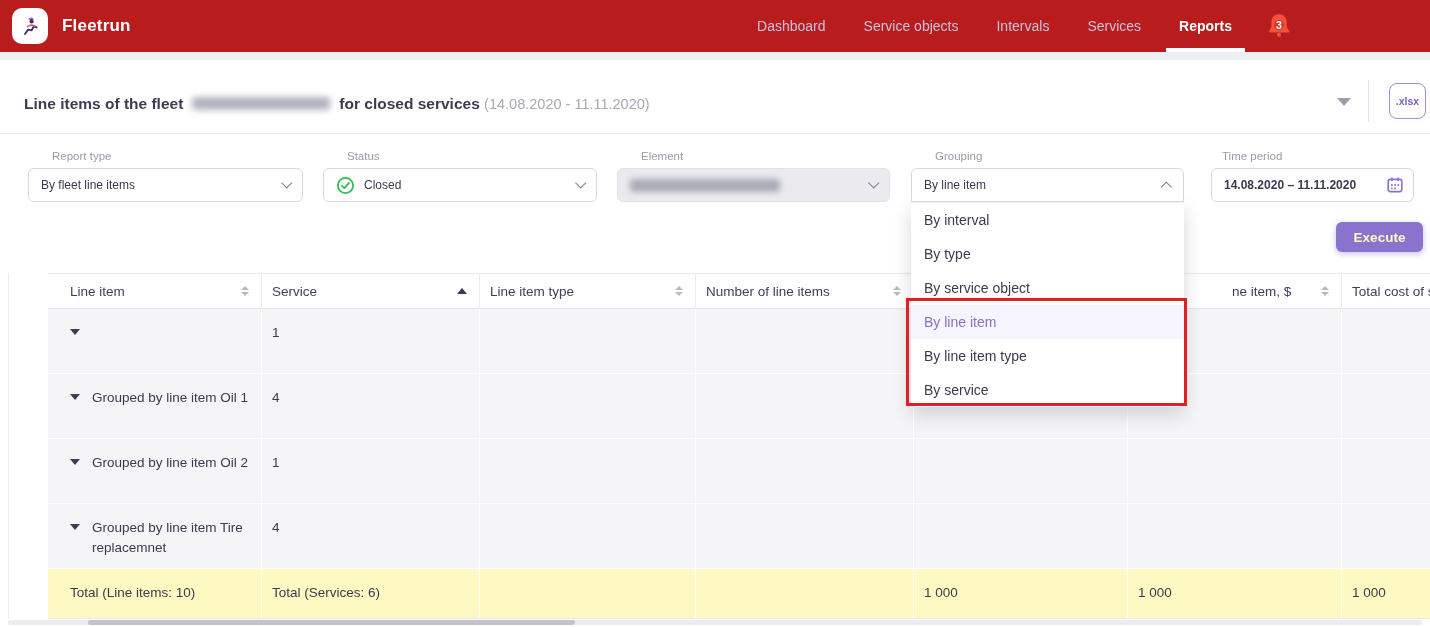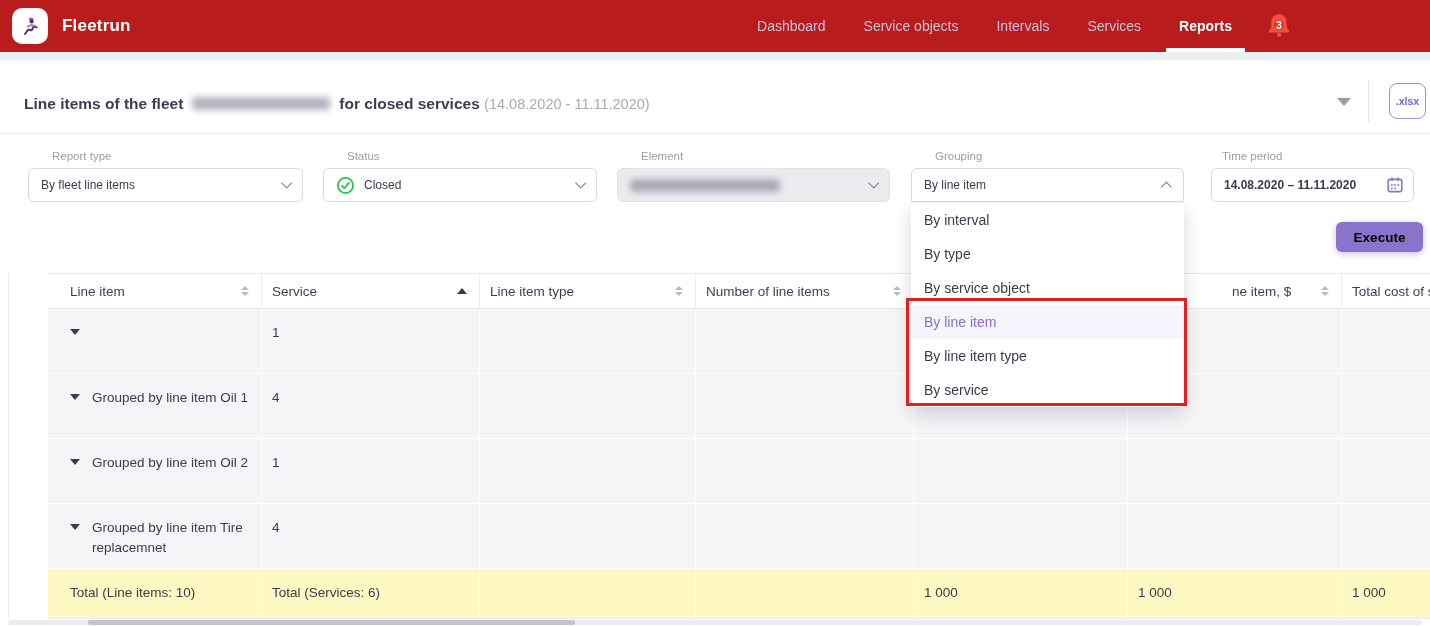--- a/index.html
+++ b/index.html
@@ -36,21 +36,21 @@
   .f-box { position:absolute; top:168px; height:34px; background:#fff; border:1px solid #d8d8e0; border-radius:6px; display:flex; align-items:center; padding:0 12px; font-size:12px; color:#3a3a50; cursor:pointer; }
   .f-box .grow { flex:1; }
   .chev { width:8px; height:8px; border-right:1.6px solid #7c7c90; border-bottom:1.6px solid #7c7c90; flex:none; }
   .chev.down { transform:rotate(45deg) translate(-1px,-2px); }
   .chev.up { transform:rotate(-135deg) translate(-1px,-2px); }
   .f-box.disabled { background:#ebebef; border-color:#e0e0e6; cursor:default; }
   .f-box.disabled .blur-bar { width:150px; margin:0; background:#a9a9b5; }
   .status-ico { margin-right:9px; display:flex; }
   .time-val { font-weight:bold; color:#3a3a50; }
   .cal-ico { margin-left:8px; display:flex; }
-  .execute-btn { position:absolute; left:1336px; top:222px; width:87px; height:30px; background:#8973cc; border:none; border-radius:6px; color:#000000; font-size:13.5px; font-weight:bold; font-family:"Liberation Sans", sans-serif; cursor:pointer; box-shadow:0 2px 6px rgba(137,115,204,.45); }
+  .execute-btn { position:absolute; left:1336px; top:222px; width:87px; height:30px; background:#8973cc; border:none; border-radius:6px; color:#fef9c3; font-size:13.5px; font-weight:bold; font-family:"Liberation Sans", sans-serif; cursor:pointer; box-shadow:0 2px 6px rgba(137,115,204,.45); }
 
   
   .f-box.open { border-radius:6px 6px 0 0; z-index:41; }
   .dd-panel { position:absolute; left:911px; top:202px; width:273px; background:#fff; border-top:1px solid #efeff4; border-radius:0 0 6px 6px; box-shadow:0 8px 18px rgba(40,40,80,.18); z-index:40; }
   .dd-opt { height:34px; display:flex; align-items:center; padding-left:13px; font-size:14px; color:#3a3a50; cursor:pointer; }
   .dd-opt.selected { color:#8a70c9; background:#f6f4fc; }
   .red-annotation { position:absolute; left:906px; top:298px; width:281px; height:108px; border:3px solid #e0211f; z-index:60; pointer-events:none; }
 
   
   .table { position:absolute; left:8px; top:273px; width:1422px; border-left:1px solid #ececf0;padding-left:39px; }

